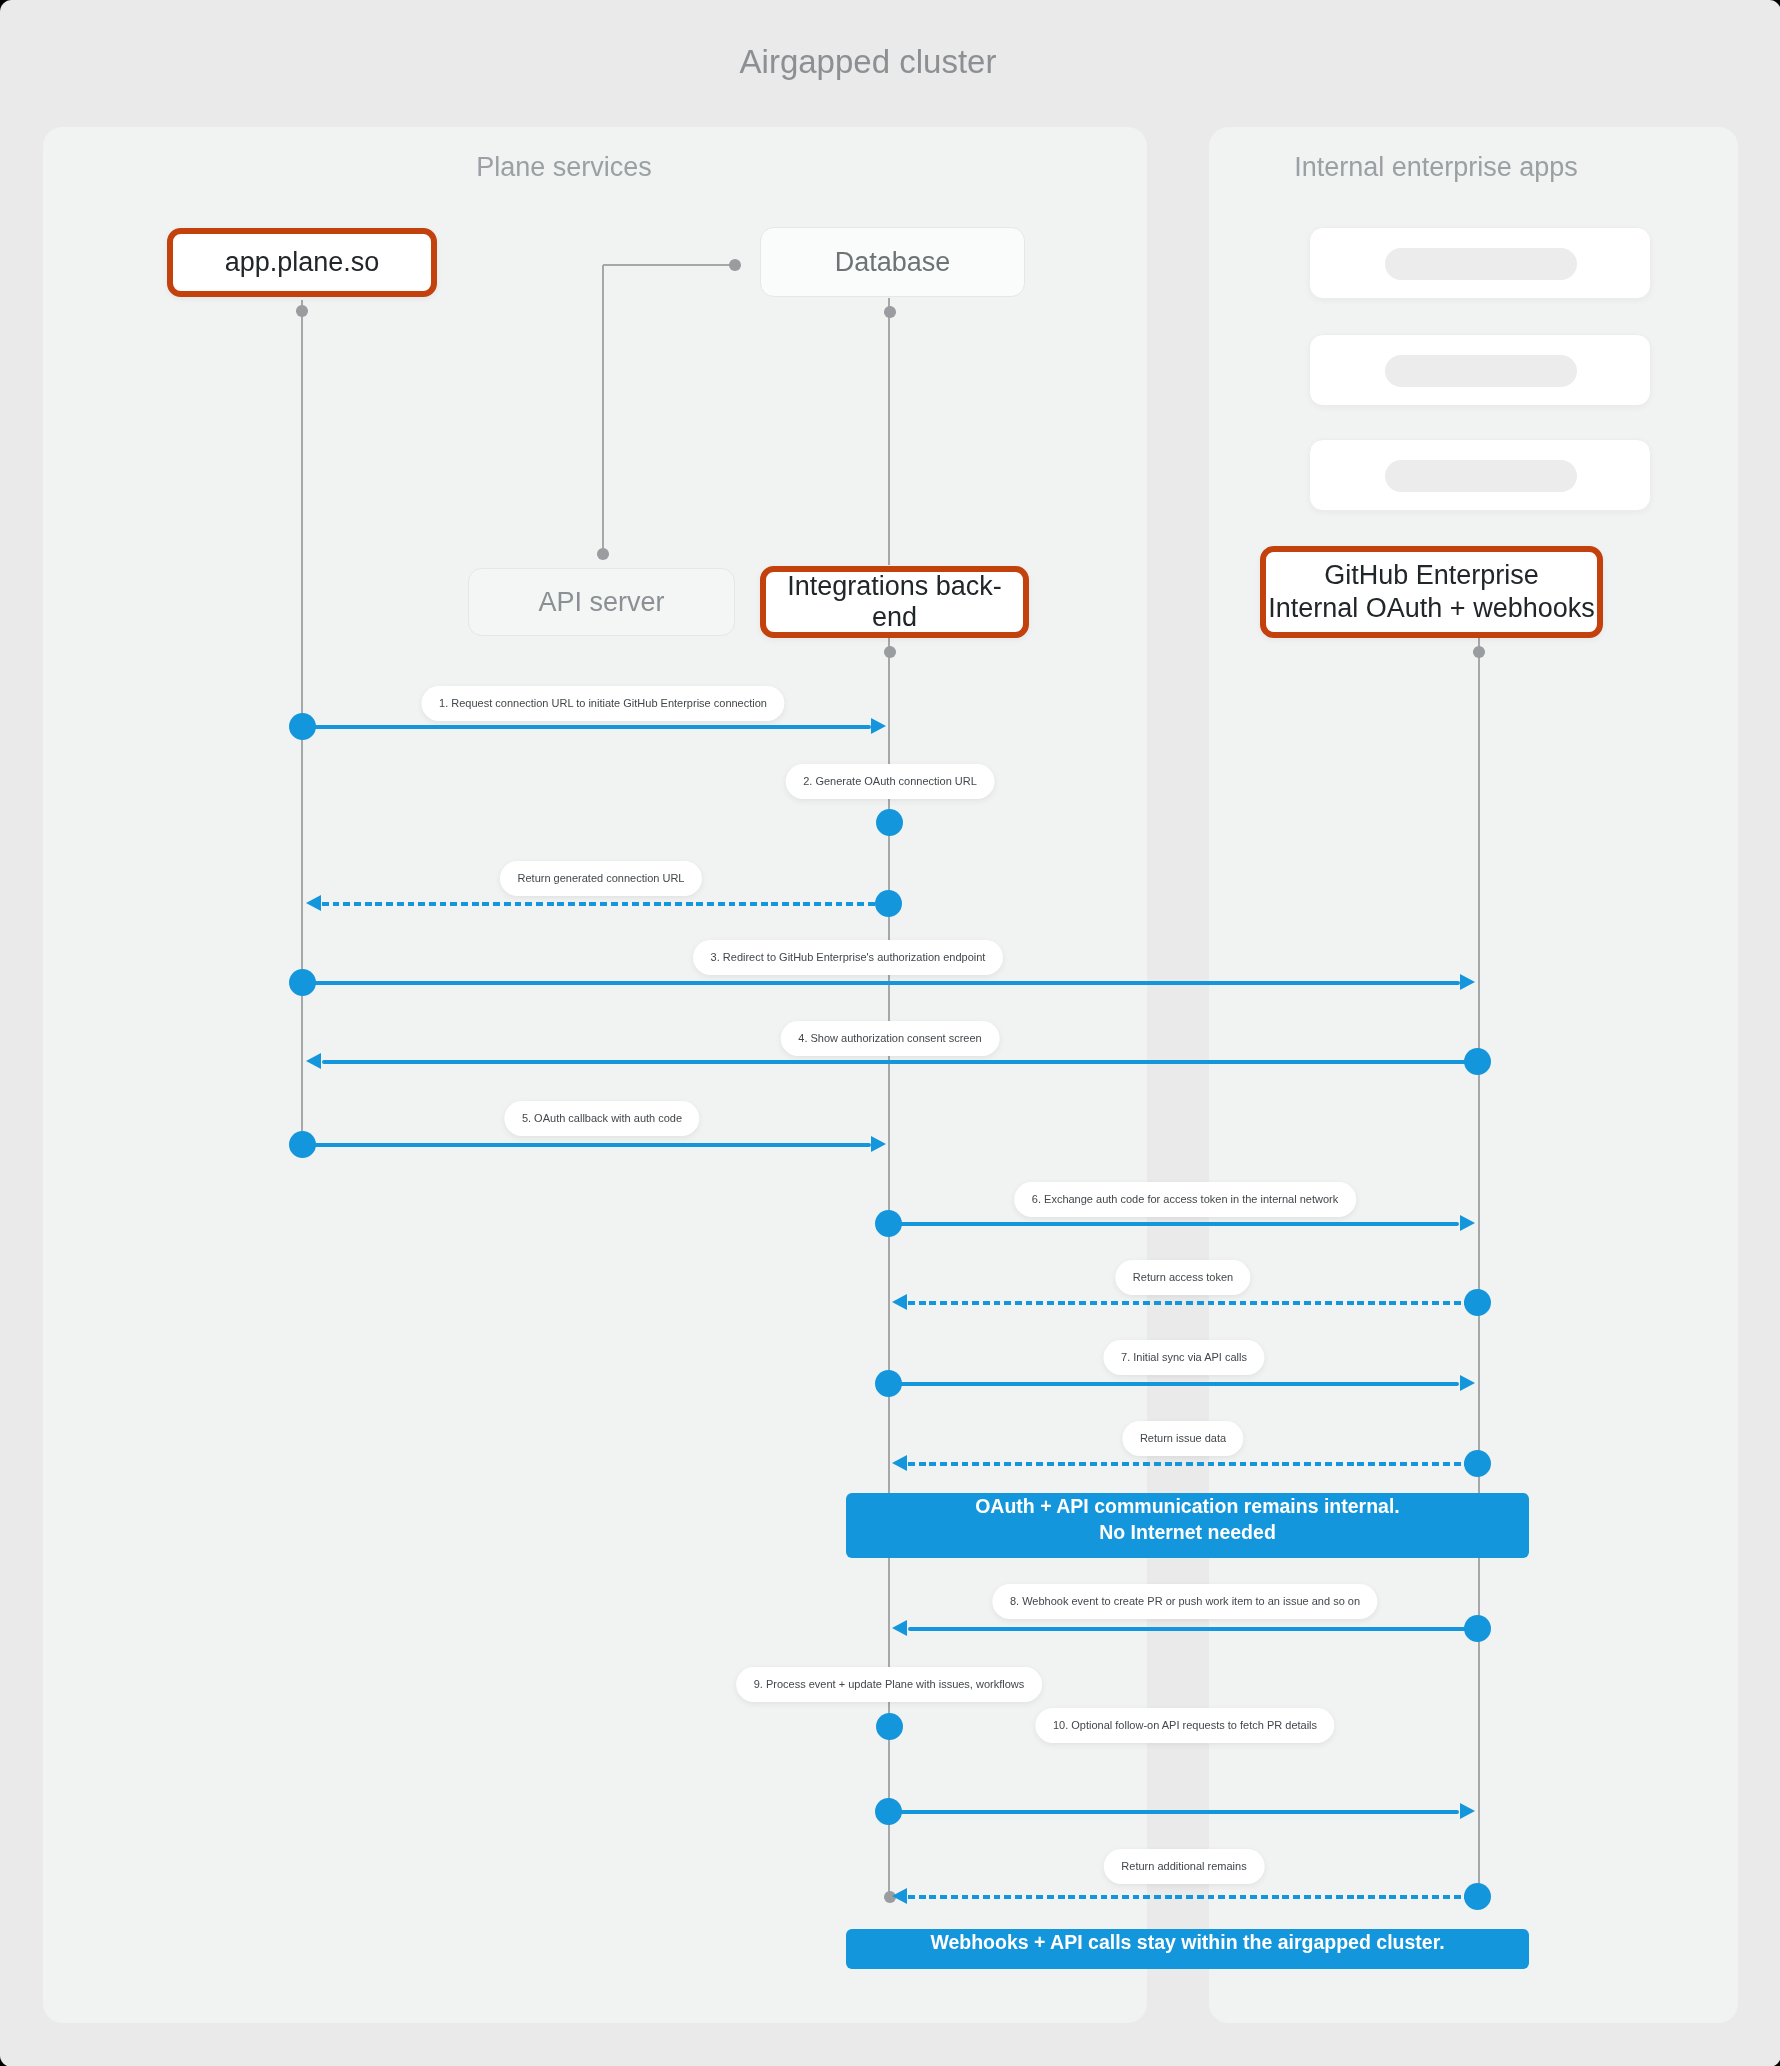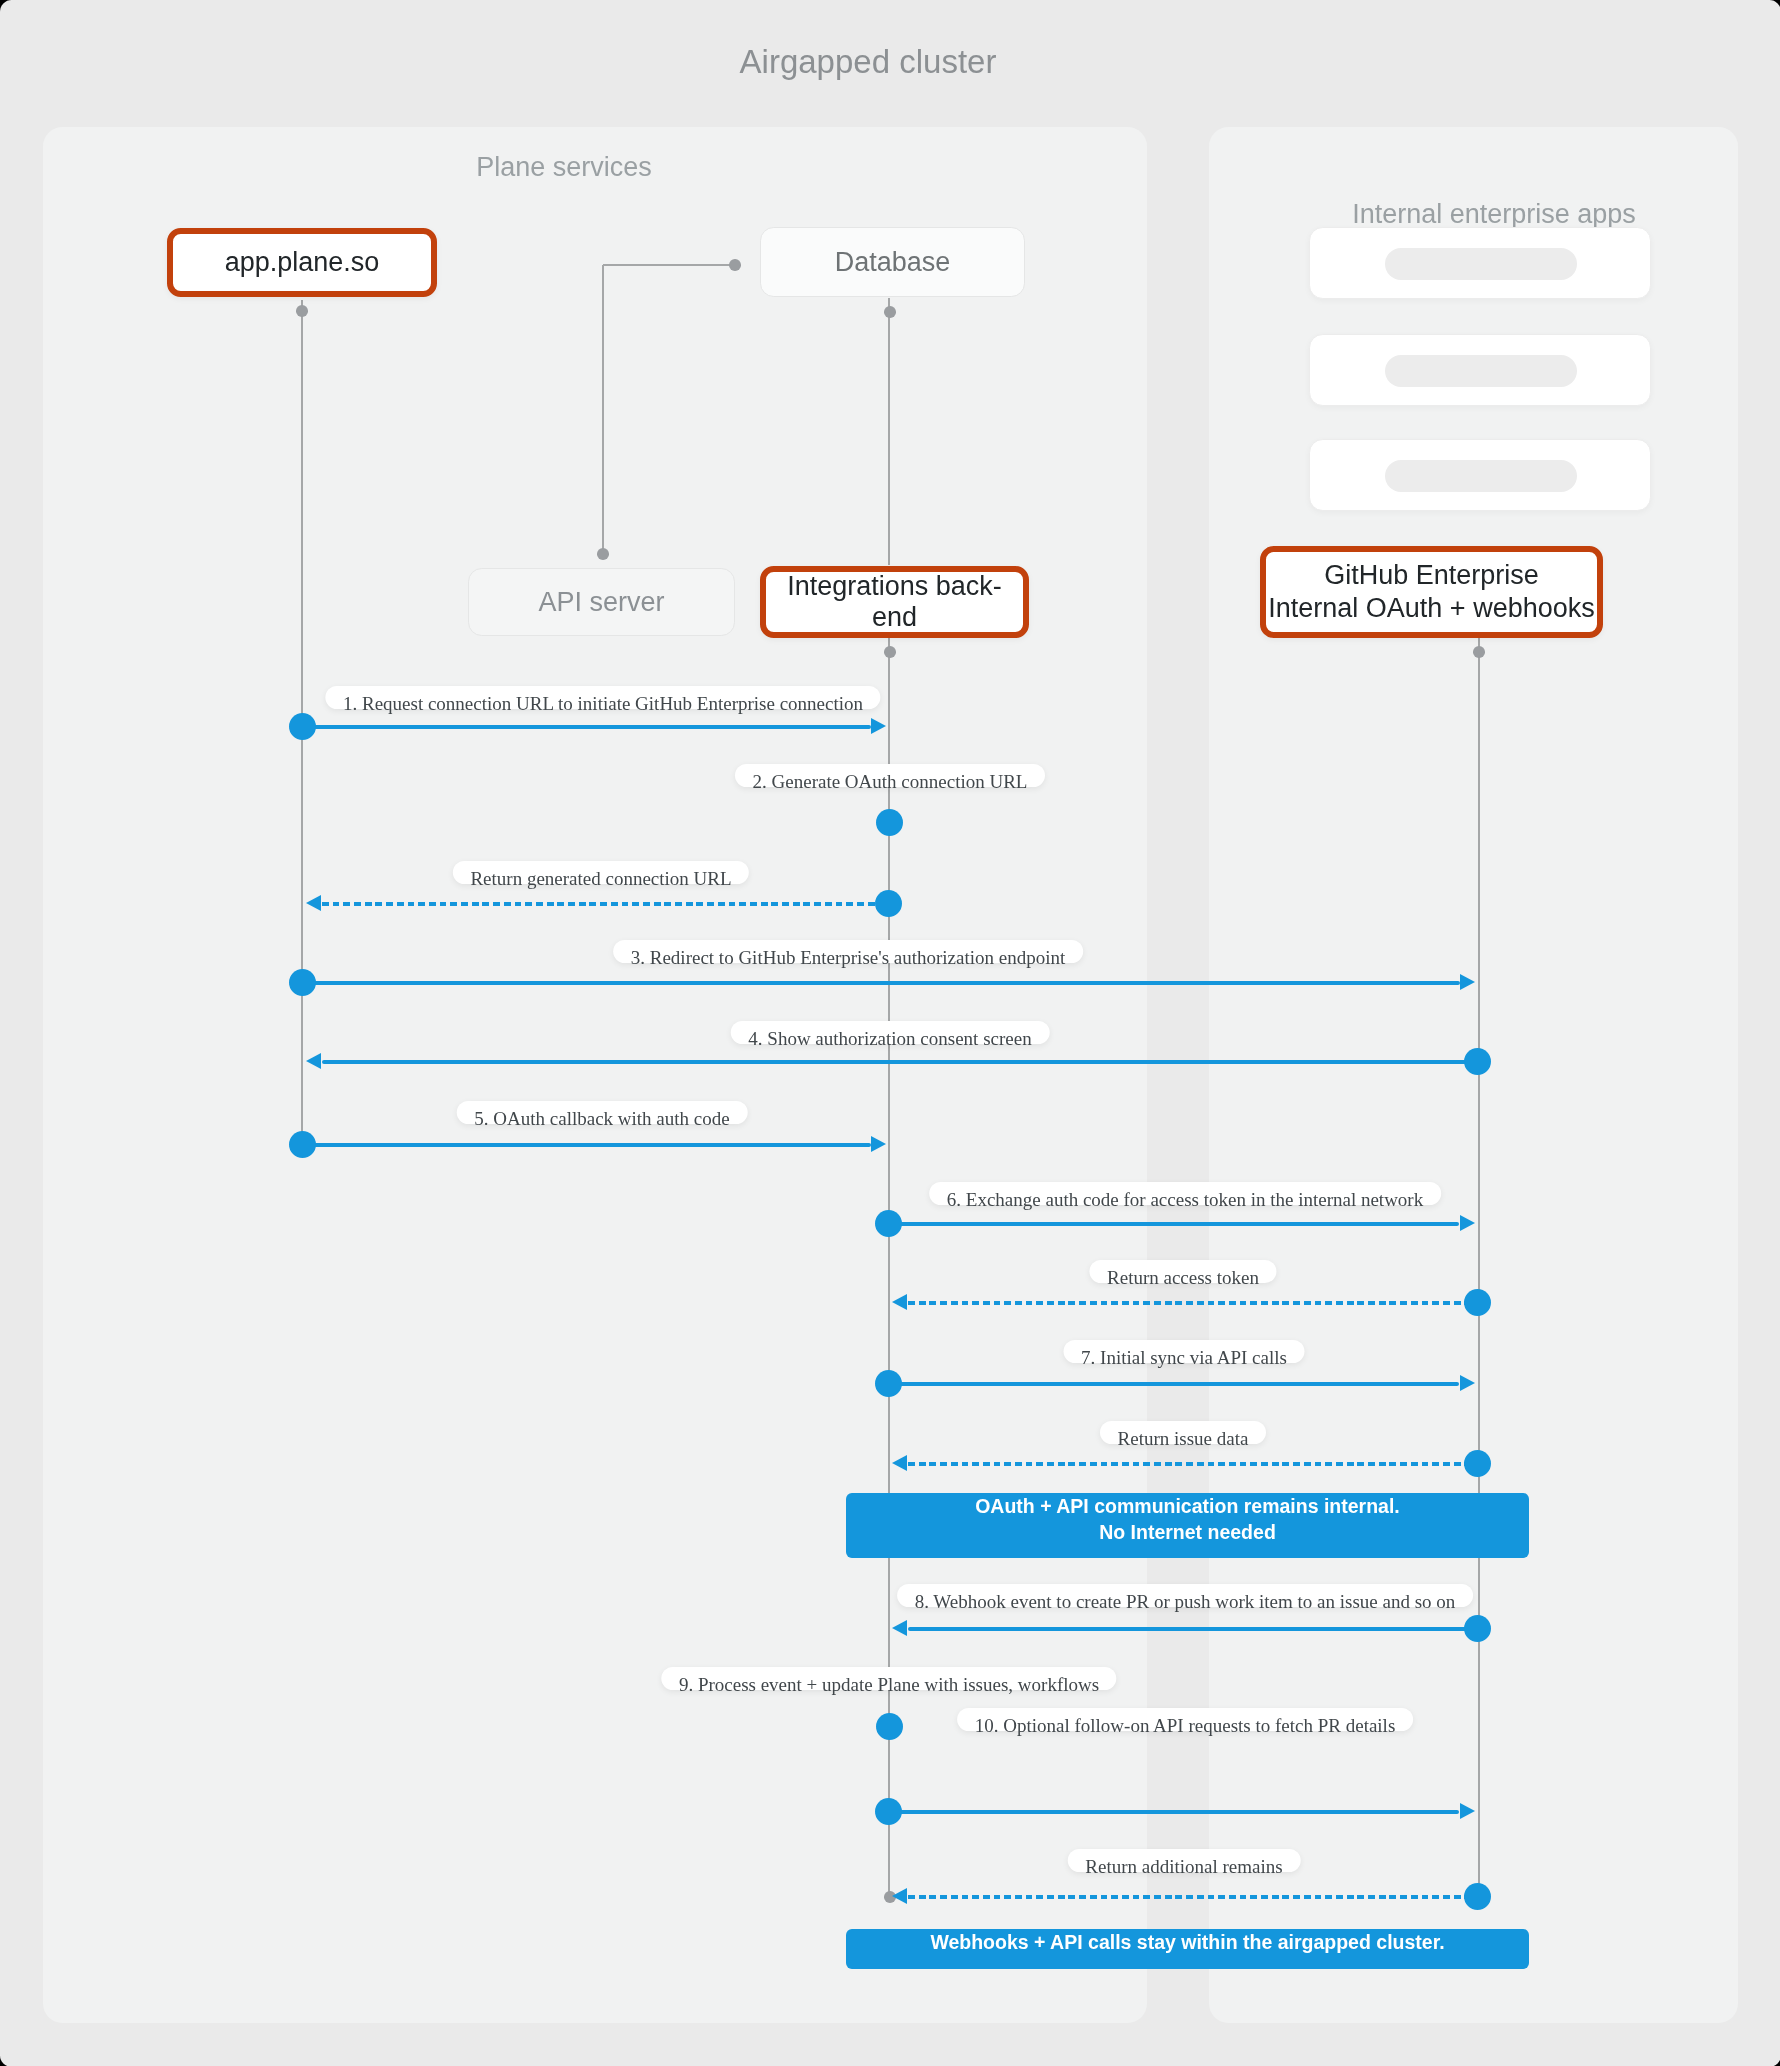--- a/index.html
+++ b/index.html
@@ -45,41 +45,41 @@
   .arrow{position:absolute;height:3.9px;background:#1496dc;border-radius:2px;}
   .arrow.dashed{
     background:repeating-linear-gradient(to right,#1496dc 0 6.8px,transparent 6.8px 10.7px);
     border-radius:0;
   }
   .head{position:absolute;width:0;height:0;border-top:8.8px solid transparent;border-bottom:8.8px solid transparent;}
   .head.right{border-left:15.6px solid #1496dc;}
   .head.left{border-right:15.6px solid #1496dc;}
   .msg-label{
     position:absolute;transform:translateX(-50%);
-    height:23px;line-height:35px;padding:0 17.6px;border-radius:17.6px;
+    height:35px;line-height:35px;padding:0 17.6px;border-radius:17.6px;
     background:#fff;box-shadow:0 2px 5.9px rgba(0,0,0,0.07);
-    font-size:19px;color:#41474b;white-space:nowrap;font-family:Liberation Serif, serif;
+    font-size:11px;color:#41474b;white-space:nowrap;
   }
   .banner{
     position:absolute;left:846px;width:683px;background:#1496dc;border-radius:5.9px;
     display:flex;flex-direction:column;align-items:center;justify-content:flex-start;
     color:#fff;font-size:19.5px;font-weight:600;line-height:26px;text-align:center;
   }
 </style>
 </head>
 <body>
 
 <div class="page">
 
   <div class="diagram-title">Airgapped cluster</div>
 
   <div class="panel" style="left:43px;width:1104px;"></div>
   <div class="panel" style="left:1209px;width:529px;"></div>
   <div class="panel-title" style="left:564px;">Plane services</div>
-  <div class="panel-title" style="left:1494px;margin-top:47px;">Internal enterprise apps</div>
+  <div class="panel-title" style="left:1436px;">Internal enterprise apps</div>
 
   <div class="lifeline-h" style="left:603px;top:264px;width:133px;"></div>
   <div class="lifeline-v" style="left:602px;top:265px;height:289px;"></div>
   <div class="gdot" style="left:729px;top:259px;"></div>
   <div class="gdot" style="left:597px;top:548px;"></div>
 
   <div class="lifeline-v" style="left:301px;top:300px;height:847px;"></div>
   <div class="gdot" style="left:296px;top:305px;"></div>
 
   <div class="lifeline-v" style="left:888px;top:298px;height:267px;"></div>

